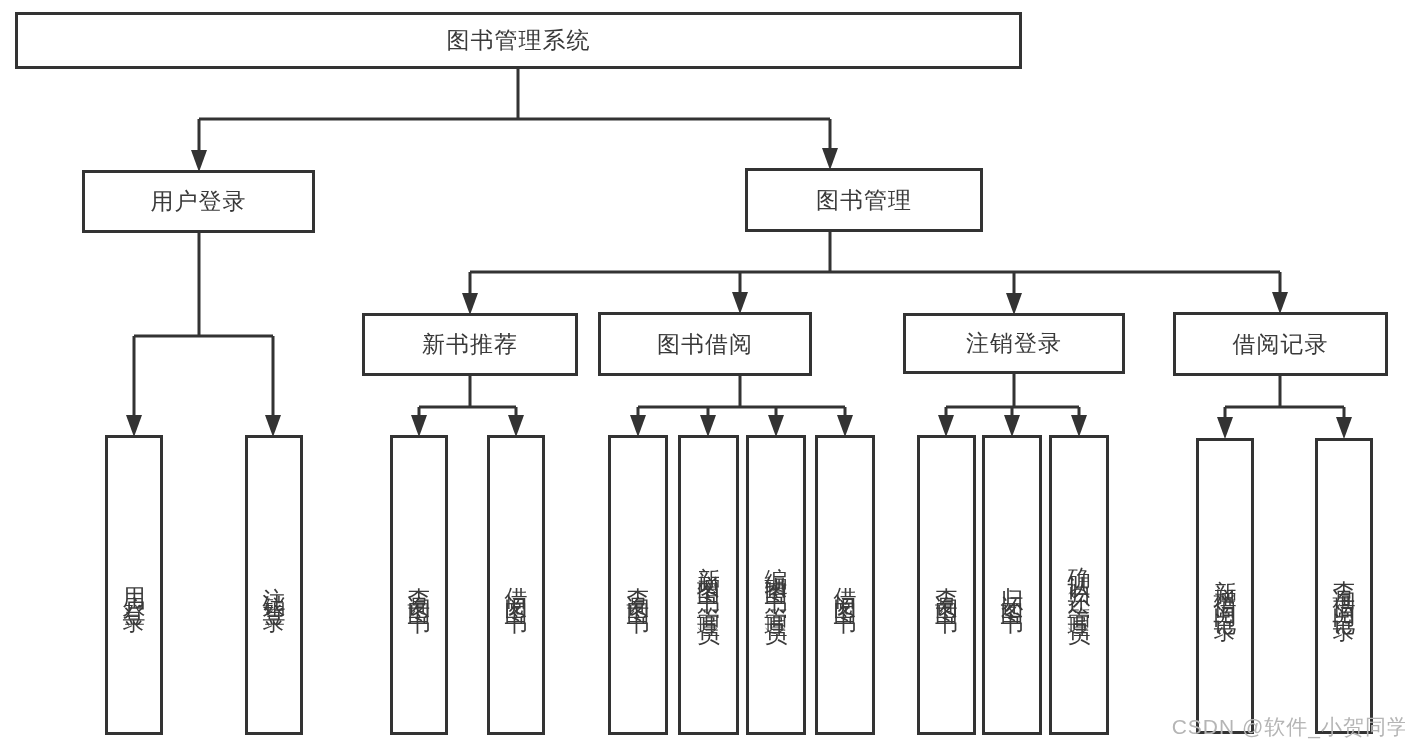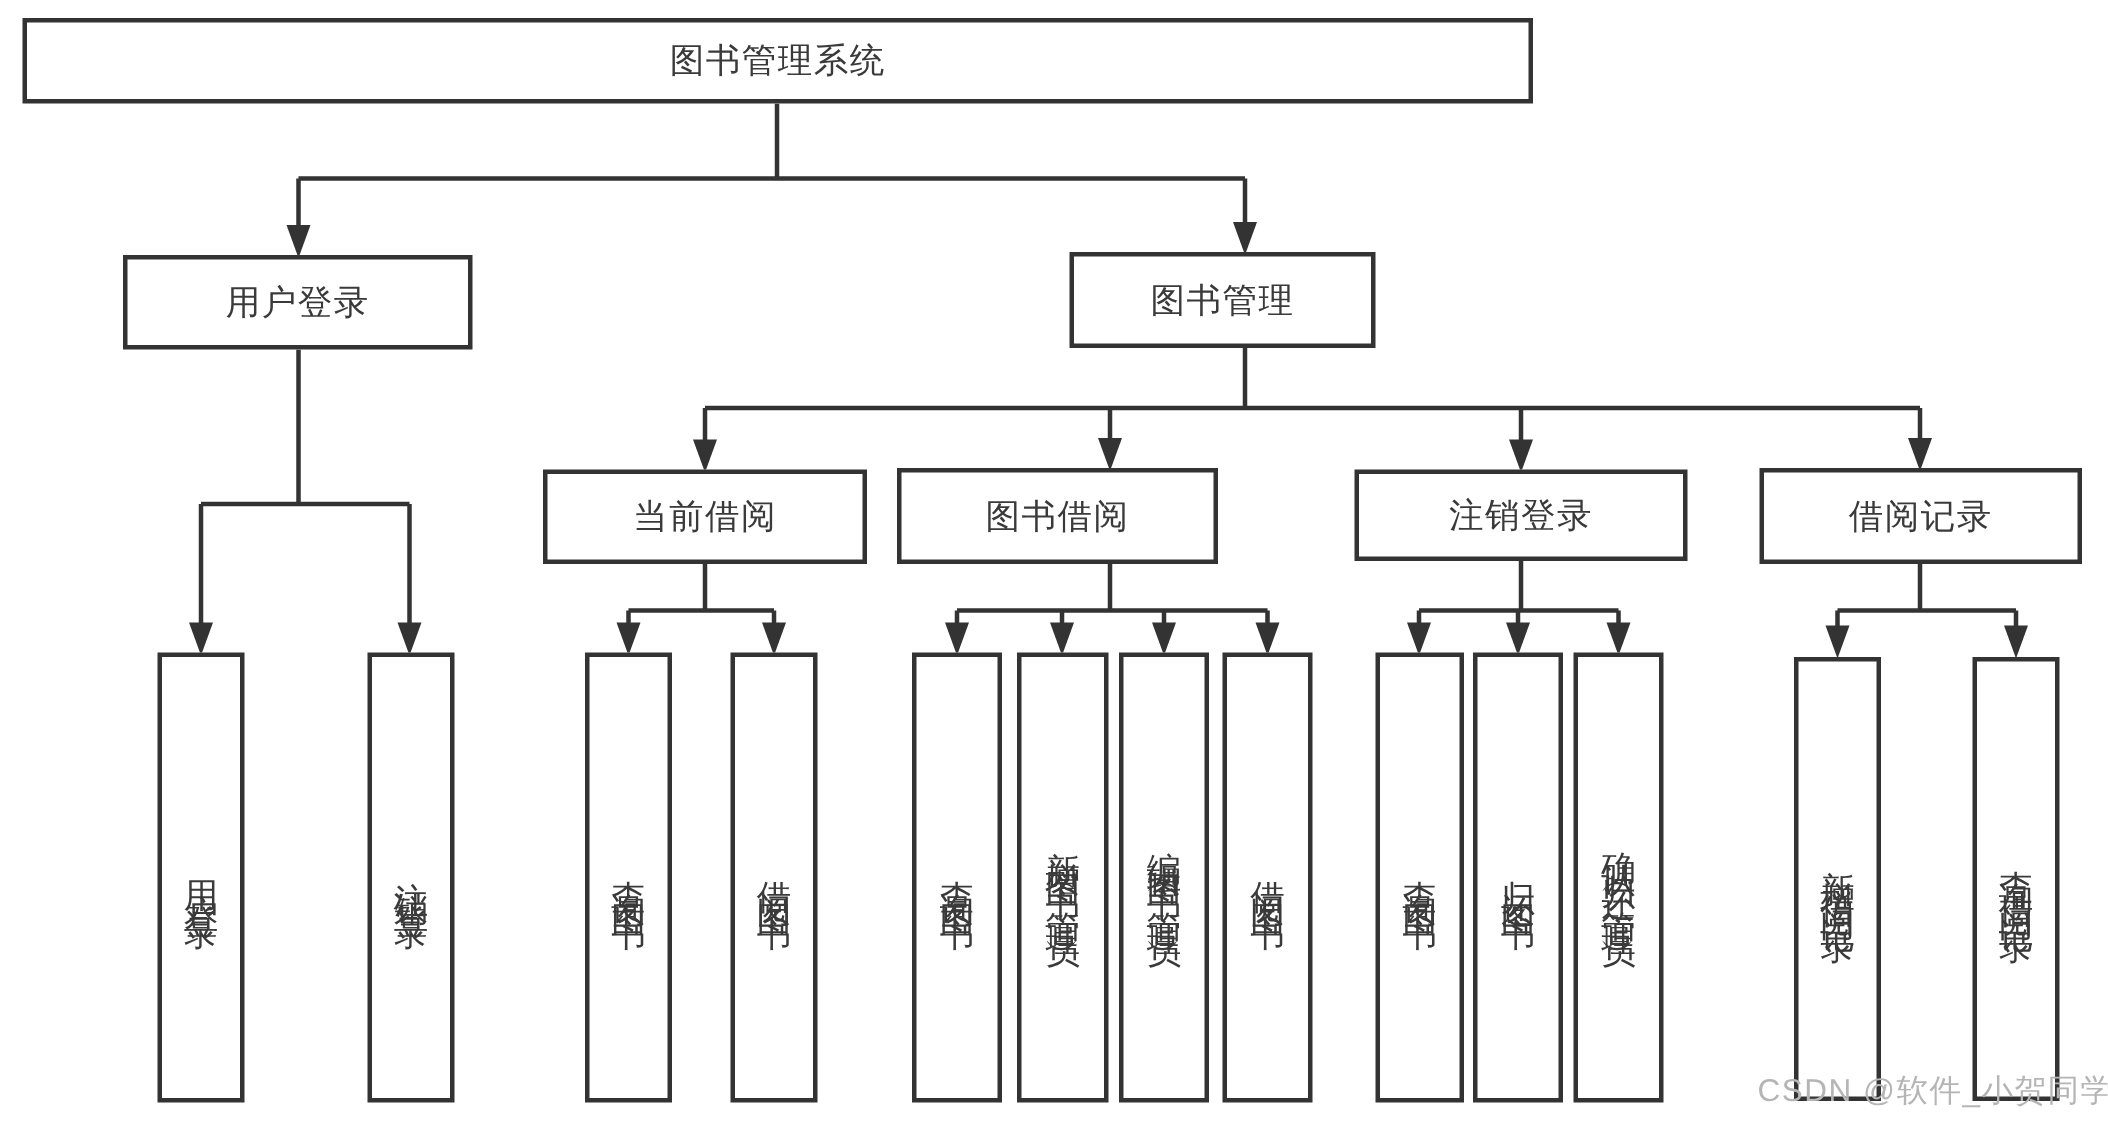--- a/index.html
+++ b/index.html
@@ -46,21 +46,21 @@
     z-index:2;
     font-size:21px;
     color:var(--wm);
     letter-spacing:1px;
     white-space:nowrap;
     margin-left:32px;
   }
   
   #b-root{left:15px;top:12px;width:1007px;height:57px}
   #b-user-login{left:82px;top:170px;width:233px;height:63px}
-  #b-book-mgmt{left:713px;top:168px;width:204px;height:64px}
+  #b-book-mgmt{left:745px;top:168px;width:238px;height:64px}
   #b-new-books{left:362px;top:313px;width:216px;height:63px}
   #b-book-borrow{left:598px;top:312px;width:214px;height:64px}
   #b-current-borrow{left:903px;top:313px;width:222px;height:61px}
   #b-borrow-records{left:1173px;top:312px;width:215px;height:64px}
   
   #v-login{left:105px;top:435px;width:58px;height:300px}
   #v-logout{left:245px;top:435px;width:58px;height:300px}
   #v-nb-query{left:390px;top:435px;width:58px;height:300px}
   #v-nb-borrow{left:487px;top:435px;width:58px;height:300px}
   #v-bb-query{left:608px;top:435px;width:60px;height:300px}
@@ -112,21 +112,21 @@
   </div>
 
   <div class="hnode" id="b-user-login">
     <span class="nlabel">用户登录</span>
   </div>
   <div class="hnode" id="b-book-mgmt">
     <span class="nlabel">图书管理</span>
   </div>
 
   <div class="hnode" id="b-new-books">
-    <span class="nlabel">当前借阅</span>
+    <span class="nlabel">新书推荐</span>
   </div>
   <div class="hnode" id="b-book-borrow">
     <span class="nlabel">图书借阅</span>
   </div>
   <div class="hnode" id="b-current-borrow">
     <span class="nlabel">注销登录</span>
   </div>
   <div class="hnode" id="b-borrow-records">
     <span class="nlabel">借阅记录</span>
   </div>

